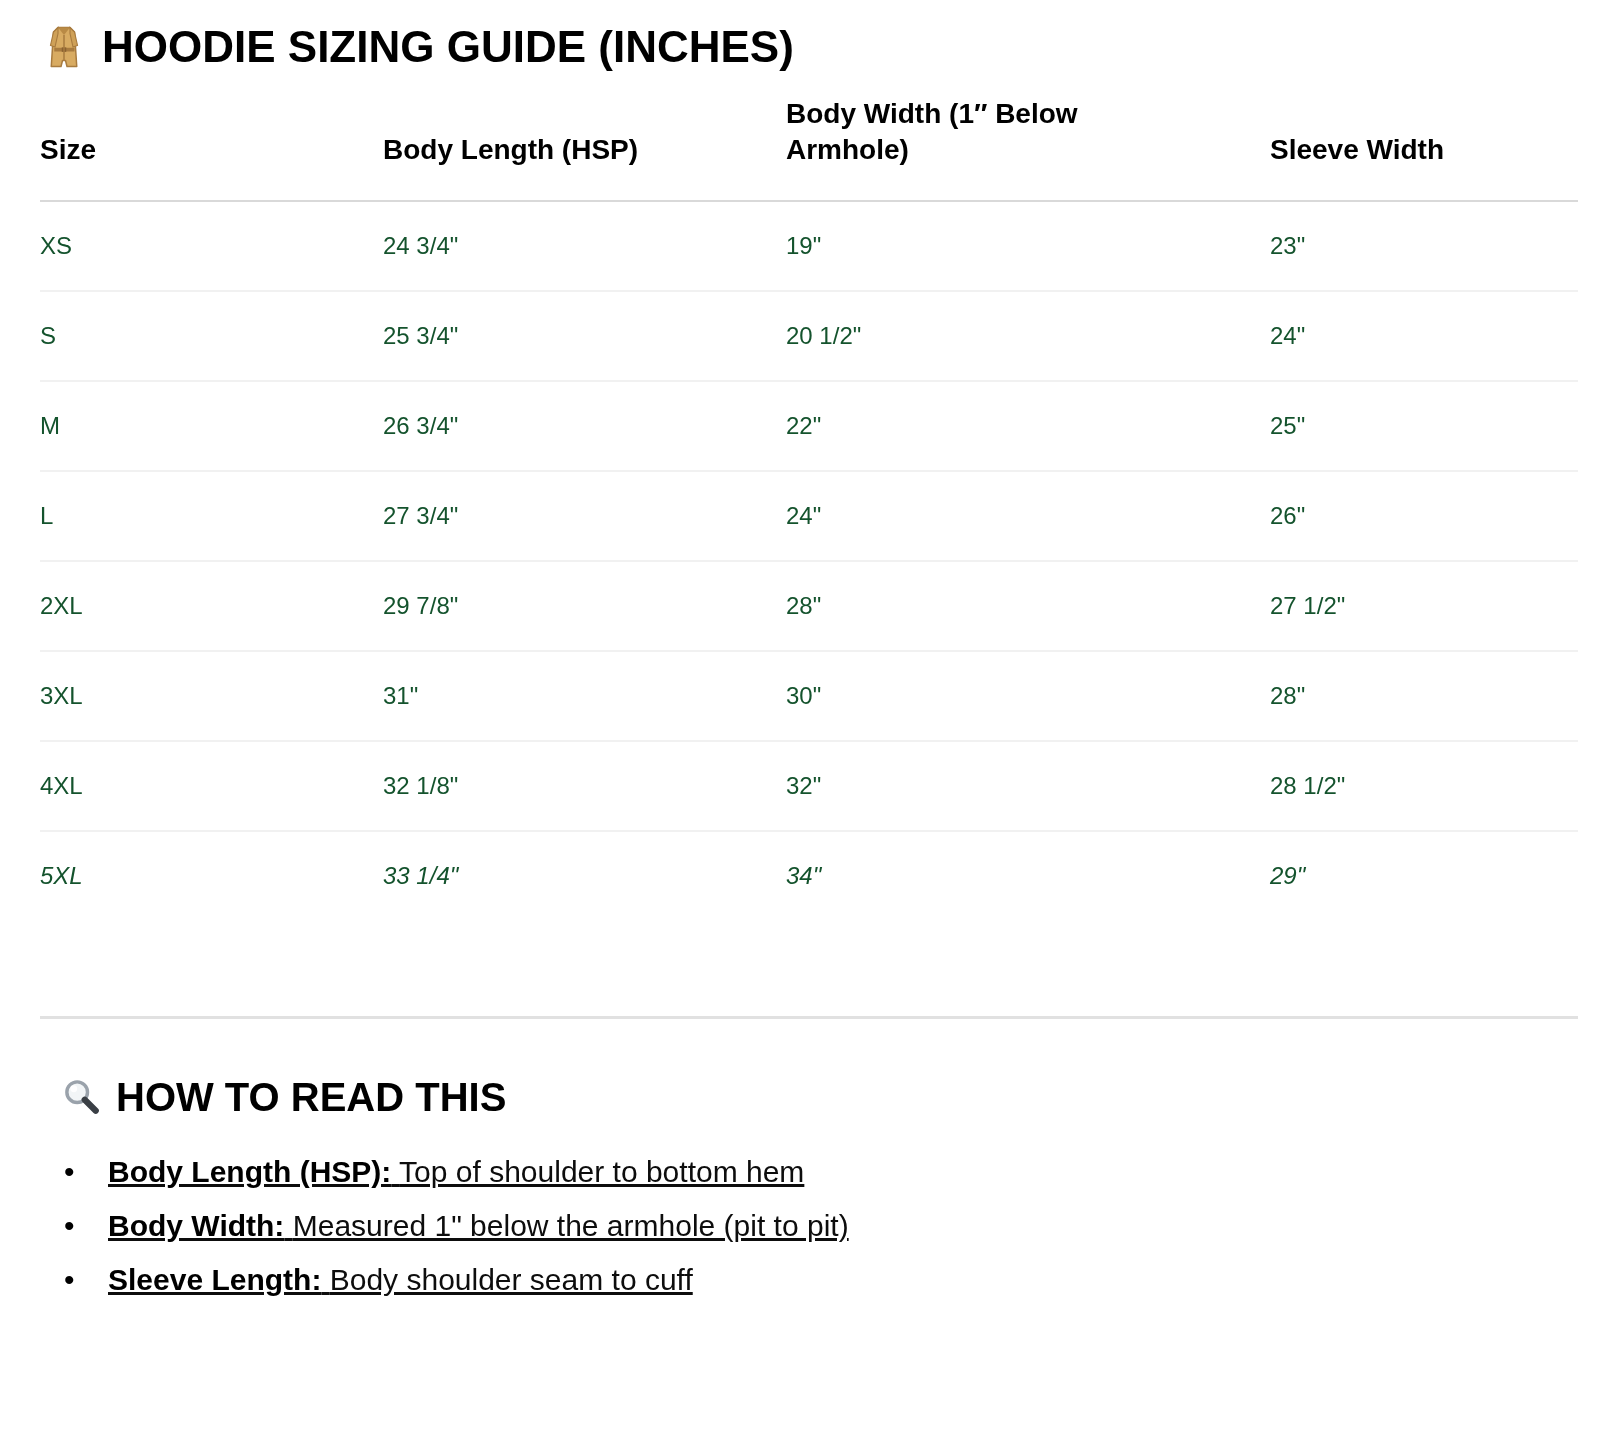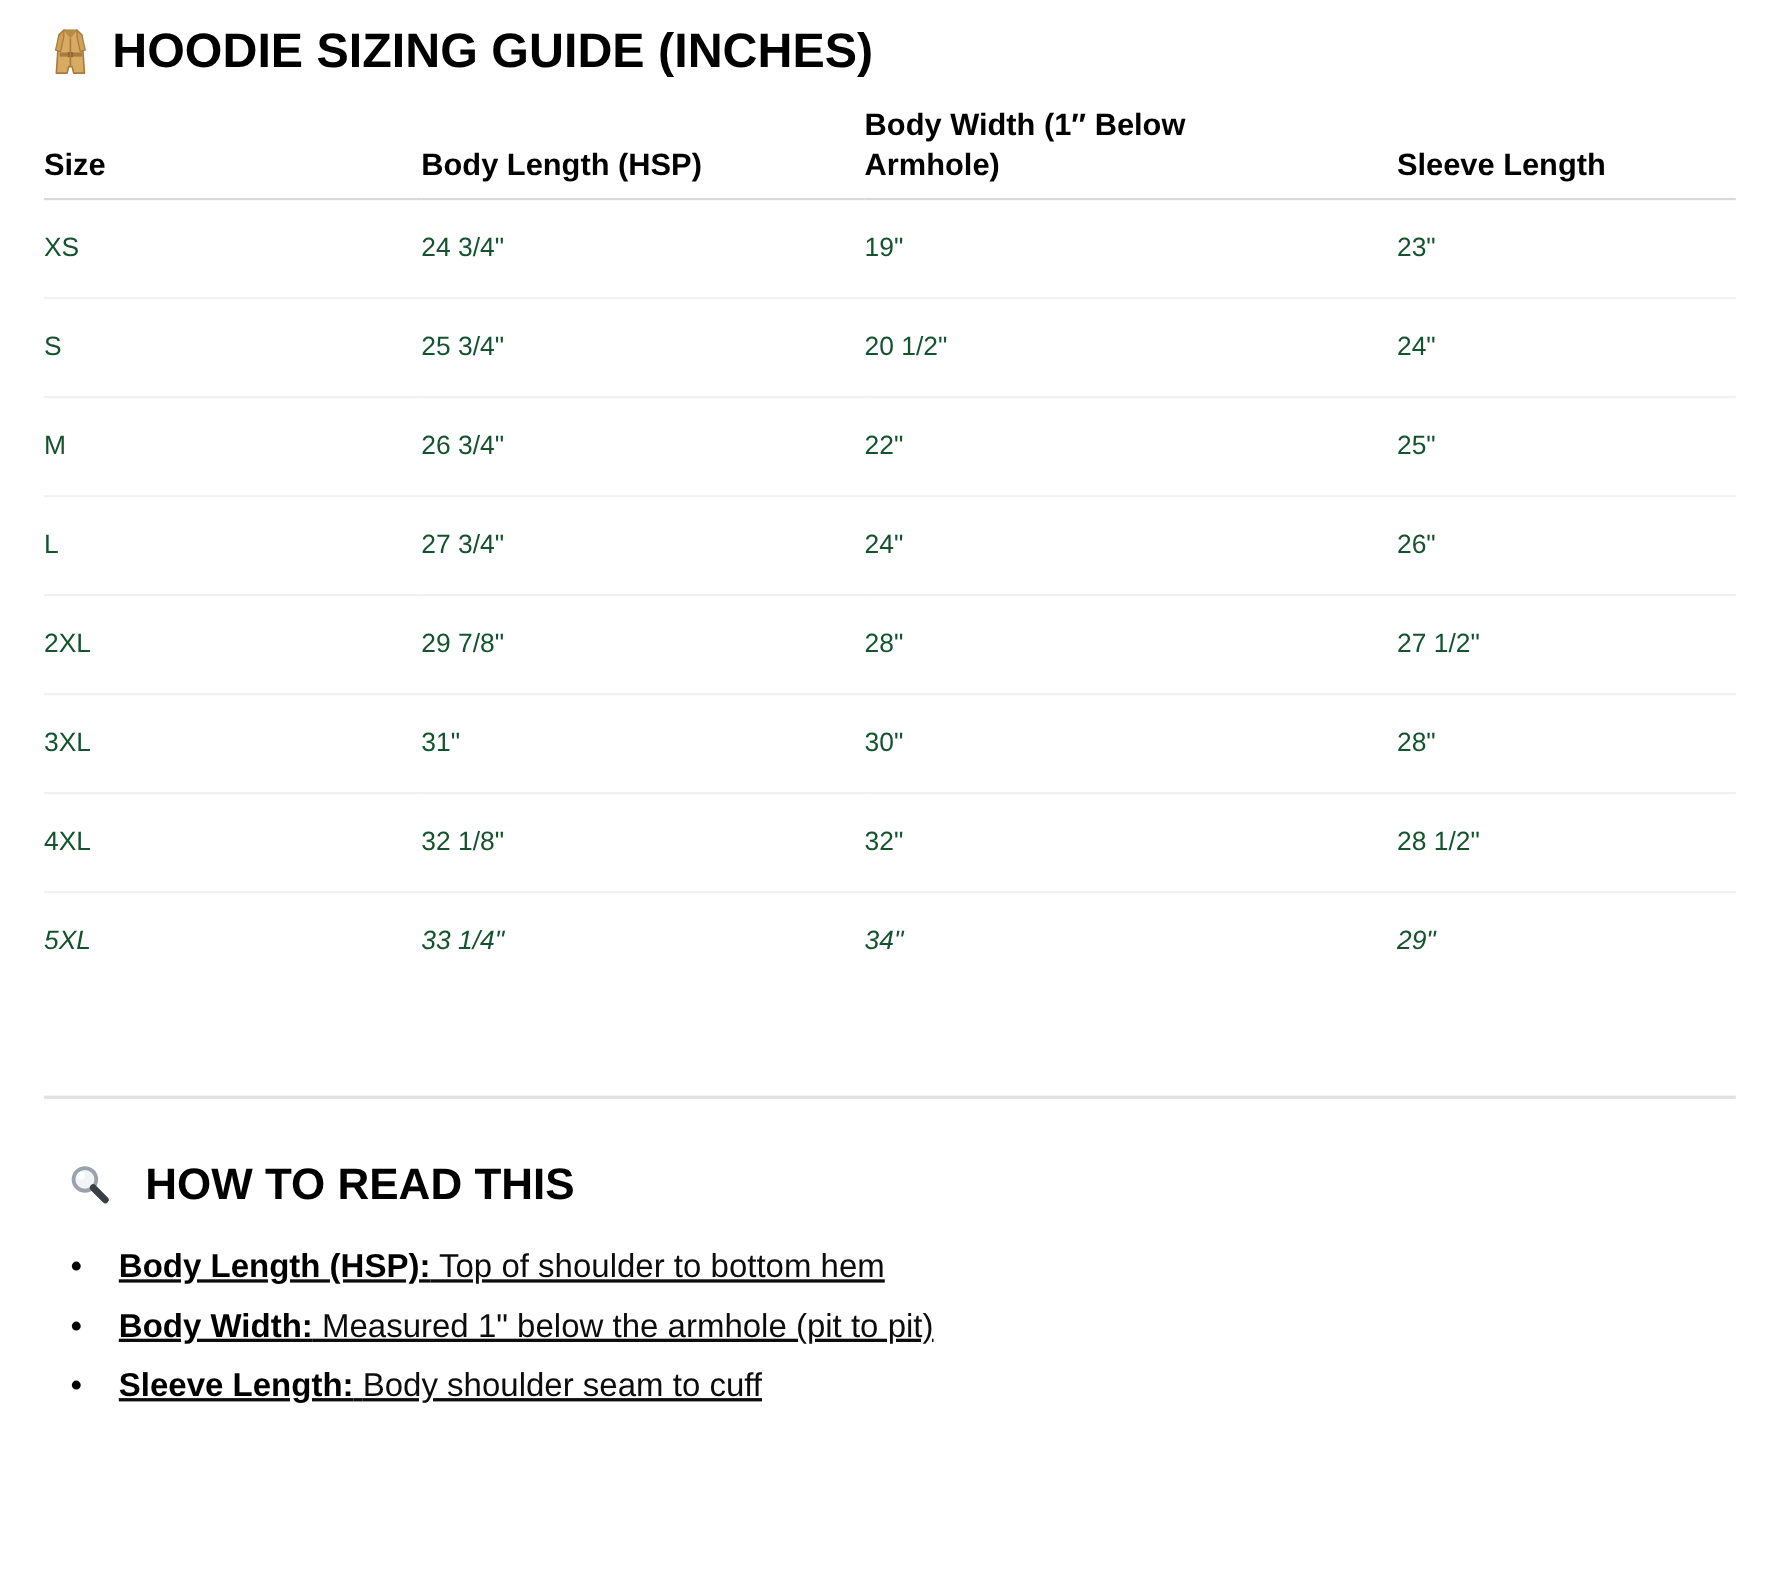--- a/index.html
+++ b/index.html
@@ -57,21 +57,21 @@
   col.c2 { width: 403px; }
   col.c3 { width: 484px; }
   col.c4 { width: 308px; }
   table.sizing th {
     text-align: left;
     vertical-align: bottom;
     font-size: 28px;
     font-weight: 600;
     line-height: 36px;
     color: #000000;
-    padding: 0 30px 12px 0;
+    padding: 0 30px 32px 0;
     border-bottom: 2px solid #d9d9d9;
   }
   th .hdr-wrap {
     display: inline-block;
     max-width: 310px;
   }
   table.sizing td {
     font-size: 24px;
     font-weight: 400;
     line-height: 36px;
@@ -87,21 +87,21 @@
   hr.divider {
     border: none;
     height: 3px;
     background: #e1e1e1;
     margin: 96px 0 0 0;
   }
   
   h2.how-heading {
     display: flex;
     align-items: center;
-    gap: 28px;
+    gap: 12px;
     margin: 54px 0 0 20px;
     font-size: 40px;
     font-weight: 700;
     color: #000000;
     line-height: 48px;
   }
   .how-heading .icon-wrap {
     width: 44px;
     height: 44px;
     display: inline-flex;
@@ -169,21 +169,21 @@
         <th>
           <span class="hdr-wrap">Size</span>
         </th>
         <th>
           <span class="hdr-wrap">Body Length (HSP)</span>
         </th>
         <th>
           <span class="hdr-wrap">Body Width (1″ Below Armhole)</span>
         </th>
         <th>
-          <span class="hdr-wrap">Sleeve Length</span>
+          <span class="hdr-wrap">Sleeve Width</span>
         </th>
       </tr>
     </thead>
     <tbody>
   <tr>
     <td>XS</td>
     <td>24 3/4"</td>
     <td>19"</td>
     <td>23"</td>
   </tr>

